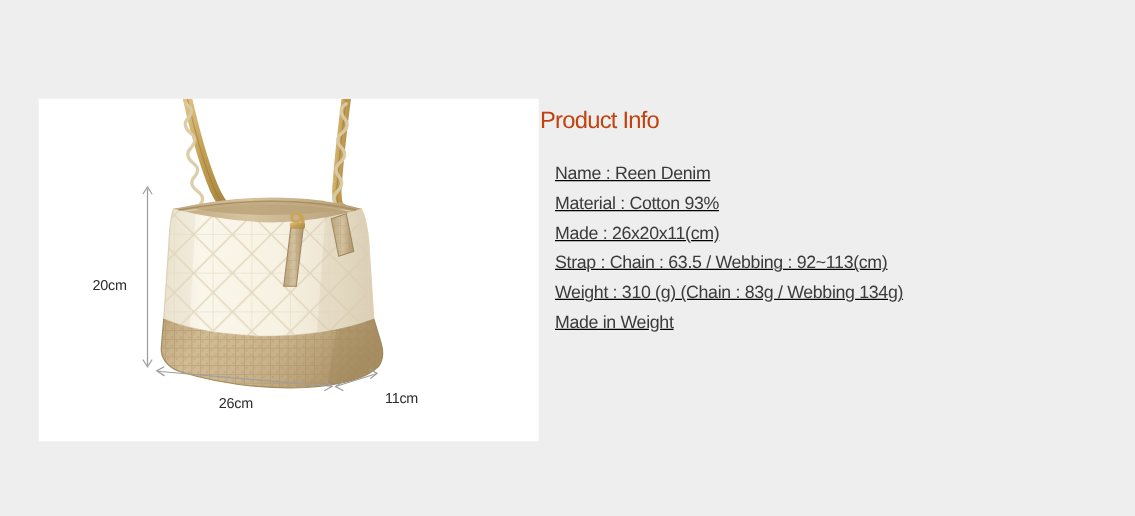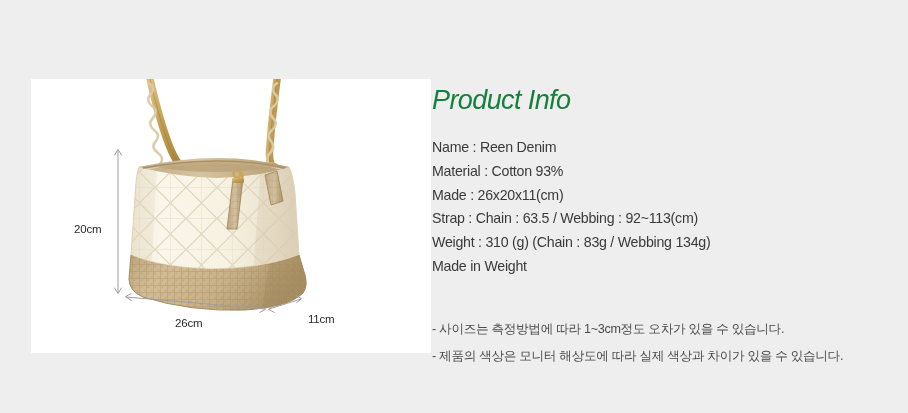--- a/index.html
+++ b/index.html
@@ -49,34 +49,34 @@
 
   
   #info-panel {
     position: absolute;
     left: 432px;
     top: 79px;
     width: 455px;
     height: 280px;
   }
   #product-info-title {
-    color: #15803d;
-    font-size: 27px;
+    color: #c2410c;
+    font-size: 19px;
     font-weight: 400;
     letter-spacing: -0.6px;
     line-height: 1;
     margin: 0;
     padding-top: 8px;
-    font-style: italic;
   }
   #spec-list {
     list-style: none;
-    margin: 0;
+    margin: 12px;
     padding: 0;
     margin-top: 22px;
+    text-decoration: underline;
   }
   #spec-list li {
     color: #3a3a3a;
     font-size: 14.2px;
     line-height: 23.8px;
     letter-spacing: -0.25px;
     white-space: nowrap;
   }
 
   #note-list {
@@ -250,17 +250,13 @@
 
   <ul id="spec-list">
     <li>Name : Reen Denim</li>
     <li>Material : Cotton 93%</li>
     <li>Made : 26x20x11(cm)</li>
     <li>Strap : Chain : 63.5 / Webbing : 92~113(cm)</li>
     <li>Weight : 310 (g) (Chain : 83g / Webbing 134g)</li>
     <li>Made in Weight</li>
   </ul>
 
-  <ul id="note-list">
-    <li>- 사이즈는 측정방법에 따라 1~3cm정도 오차가 있을 수 있습니다.</li>
-    <li>- 제품의 색상은 모니터 해상도에 따라 실제 색상과 차이가 있을 수 있습니다.</li>
-  </ul>
 </div>
 
 </body></html>

